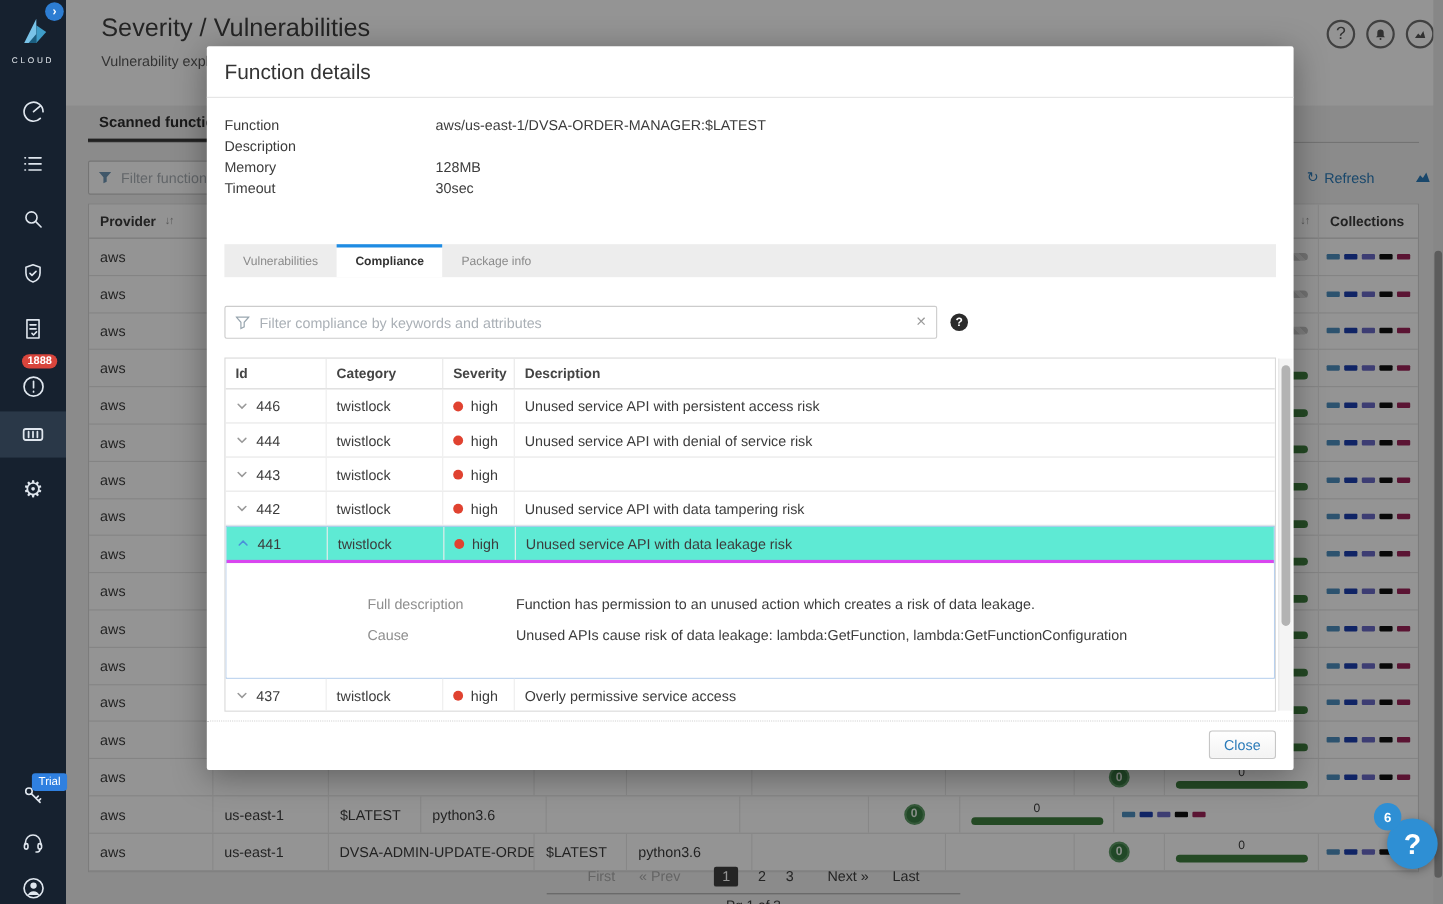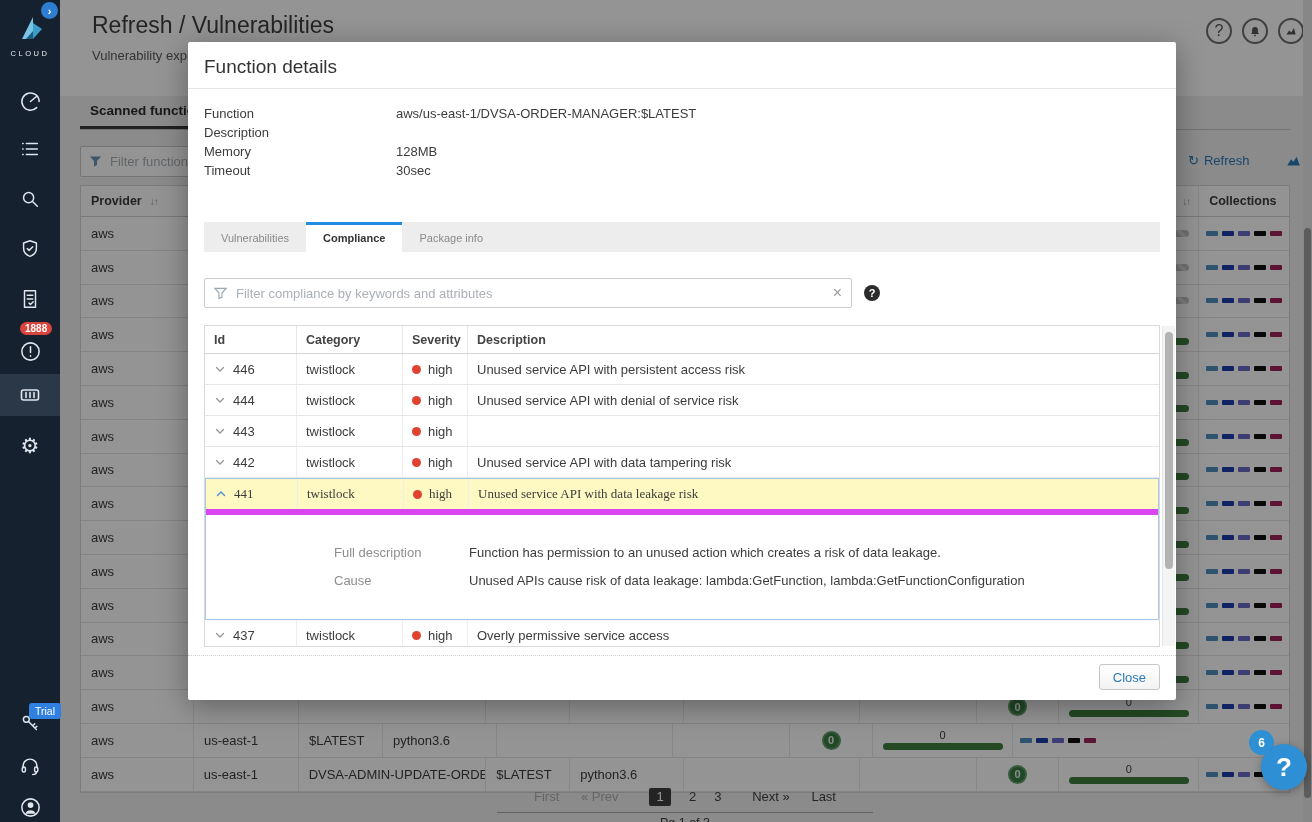--- a/index.html
+++ b/index.html
@@ -78,21 +78,21 @@
   .m-thead{display:flex;height:27px;border-bottom:1px solid #d5d5d5;align-items:center;}
   .m-hcell{font-weight:bold;font-size:12.5px;color:#444;box-sizing:border-box;padding-left:9px;height:100%;
            display:flex;align-items:center;border-right:1px solid #e8e8e8;}
   .m-row{display:flex;height:30px;border-bottom:1px solid #e6e6e6;align-items:center;font-size:13px;color:#3c3c3c;cursor:pointer;}
   .m-cell{box-sizing:border-box;padding-left:9px;height:100%;display:flex;align-items:center;border-right:1px solid #ededed;
           overflow:hidden;white-space:nowrap;}
   .w-id{width:92px;} .w-cat{width:106px;} .w-sev{width:65px;} .w-desc{flex:1;border-right:0 !important;}
   .chev{width:12px;height:12px;margin-right:7px;flex:0 0 auto;}
   .sev-dot{width:9px;height:9px;border-radius:50%;background:#e04230;margin-right:7px;flex:0 0 auto;}
   .sel-block{border:1px solid #a9c7ea;margin:0 0 0 0;box-sizing:border-box;}
-  .sel-block .m-row{background:#fef9c3;border-bottom:6px solid #d946ef;font-family:Liberation Serif, serif;}
+  .sel-block .m-row{background:#5eead4;border-bottom:3px solid #d946ef;}
   .detail-panel{position:relative;height:104px;background:#fff;font-size:13px;}
   .dp-row{position:absolute;left:128px;display:flex;}
   .dp-lbl{width:135px;color:#8e8e8e;}
   .dp-val{color:#3c3c3c;white-space:nowrap;}
   .m-scroll{position:absolute;right:1px;top:284px;width:12px;height:320px;background:#f4f4f4;border-left:1px solid #e7e7e7;z-index:61;}
   .m-thumb{position:absolute;left:2px;top:6px;width:8px;height:237px;border-radius:4px;background:#b3b3b3;cursor:pointer;}
   .m-footer-div{position:absolute;left:0;top:613px;width:100%;border-top:1px dotted #cfcfcf;}
   .close-btn{position:absolute;right:16px;top:622px;height:26px;padding:0 13px;background:linear-gradient(#fff,#f3f3f3);
              border:1px solid #c6c6c6;border-radius:3px;color:#2b7bb9;font-size:13px;cursor:pointer;
              font-family:"Liberation Sans",sans-serif;}
@@ -120,21 +120,21 @@
   .intercom-badge{position:absolute;left:-12px;top:-14px;width:25px;height:25px;border-radius:50%;background:#2e8fd4;
                   font-size:12px;font-weight:bold;display:flex;align-items:center;justify-content:center;}
 </style>
 </head>
 <body>
 
 <div class="stage">
 
   <div class="bg-page">
     <div class="bg-header">
-      <div class="pg-title">Refresh / Vulnerabilities</div>
+      <div class="pg-title">Severity / Vulnerabilities</div>
       <div class="pg-sub">Vulnerability explorer</div>
       <div class="circ-btn" style="left:1146px;">?</div>
       <div class="circ-btn" style="left:1182px;">
         <svg width="14" height="14" viewBox="0 0 24 24" fill="#555">
             <path d="M5 17h14l-2-2.5V10a5 5 0 0 0-10 0v4.5z"></path>
             <circle cx="12" cy="19.5" r="1.6"></circle>
           </svg>
       </div>
       <div class="circ-btn" style="left:1218px;">
         <svg width="14" height="14" viewBox="0 0 24 24" fill="#555">

